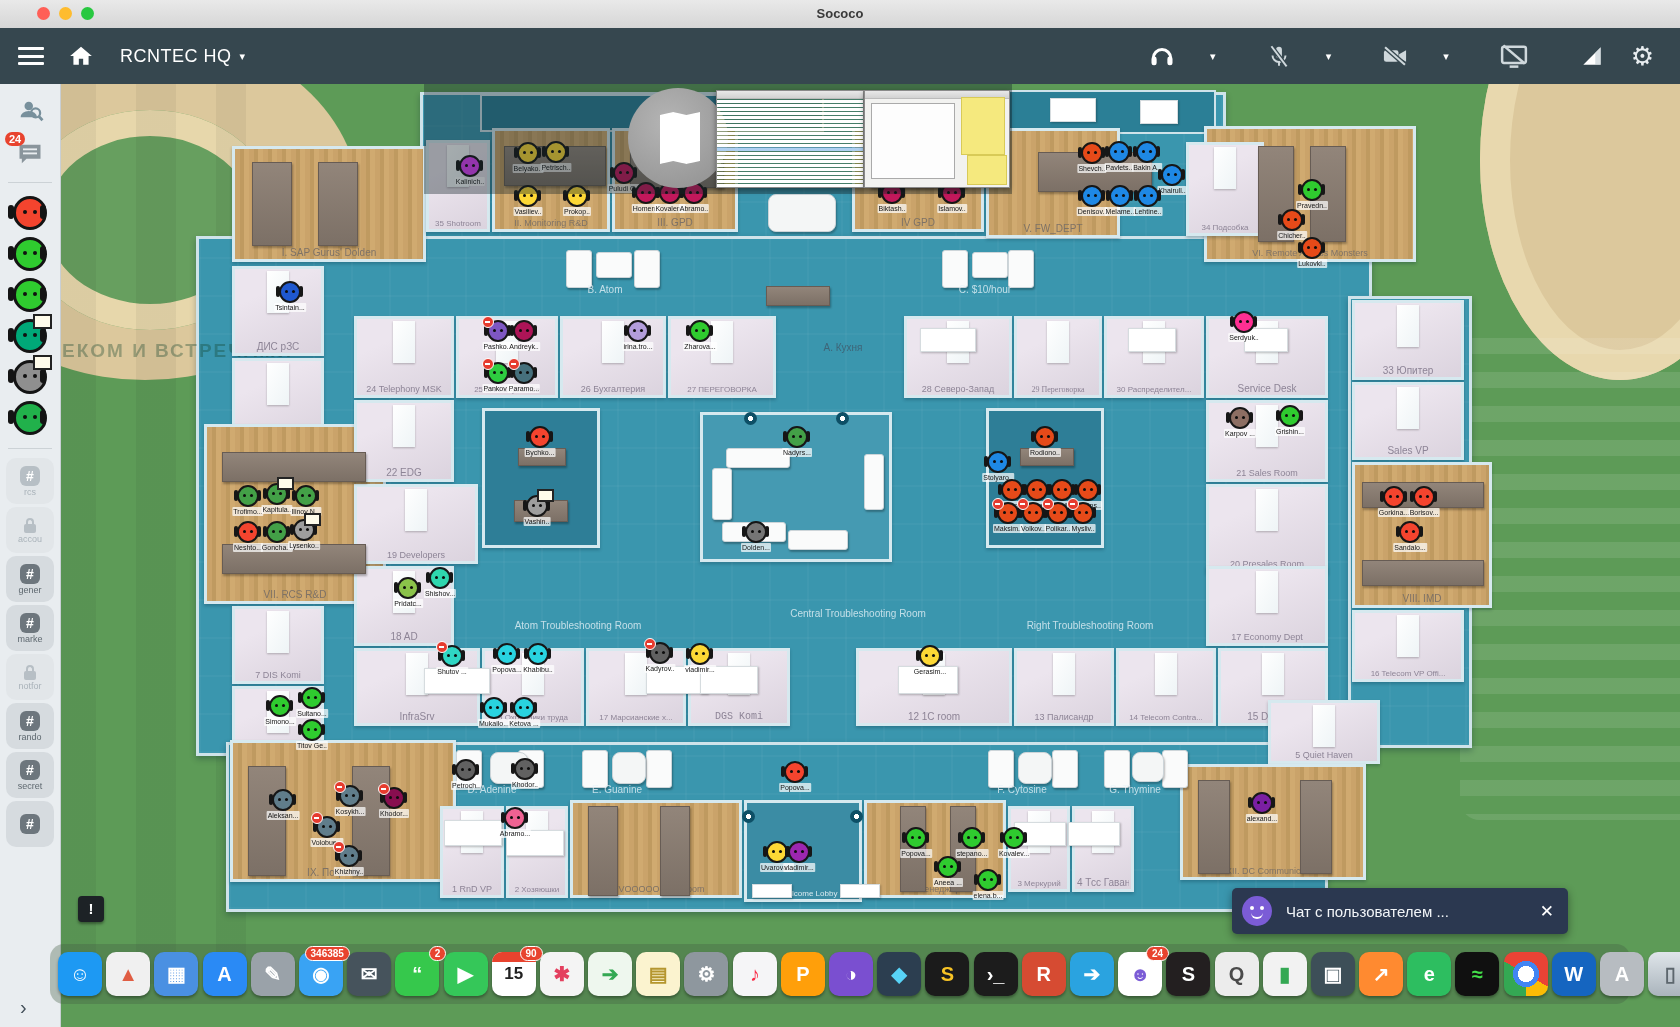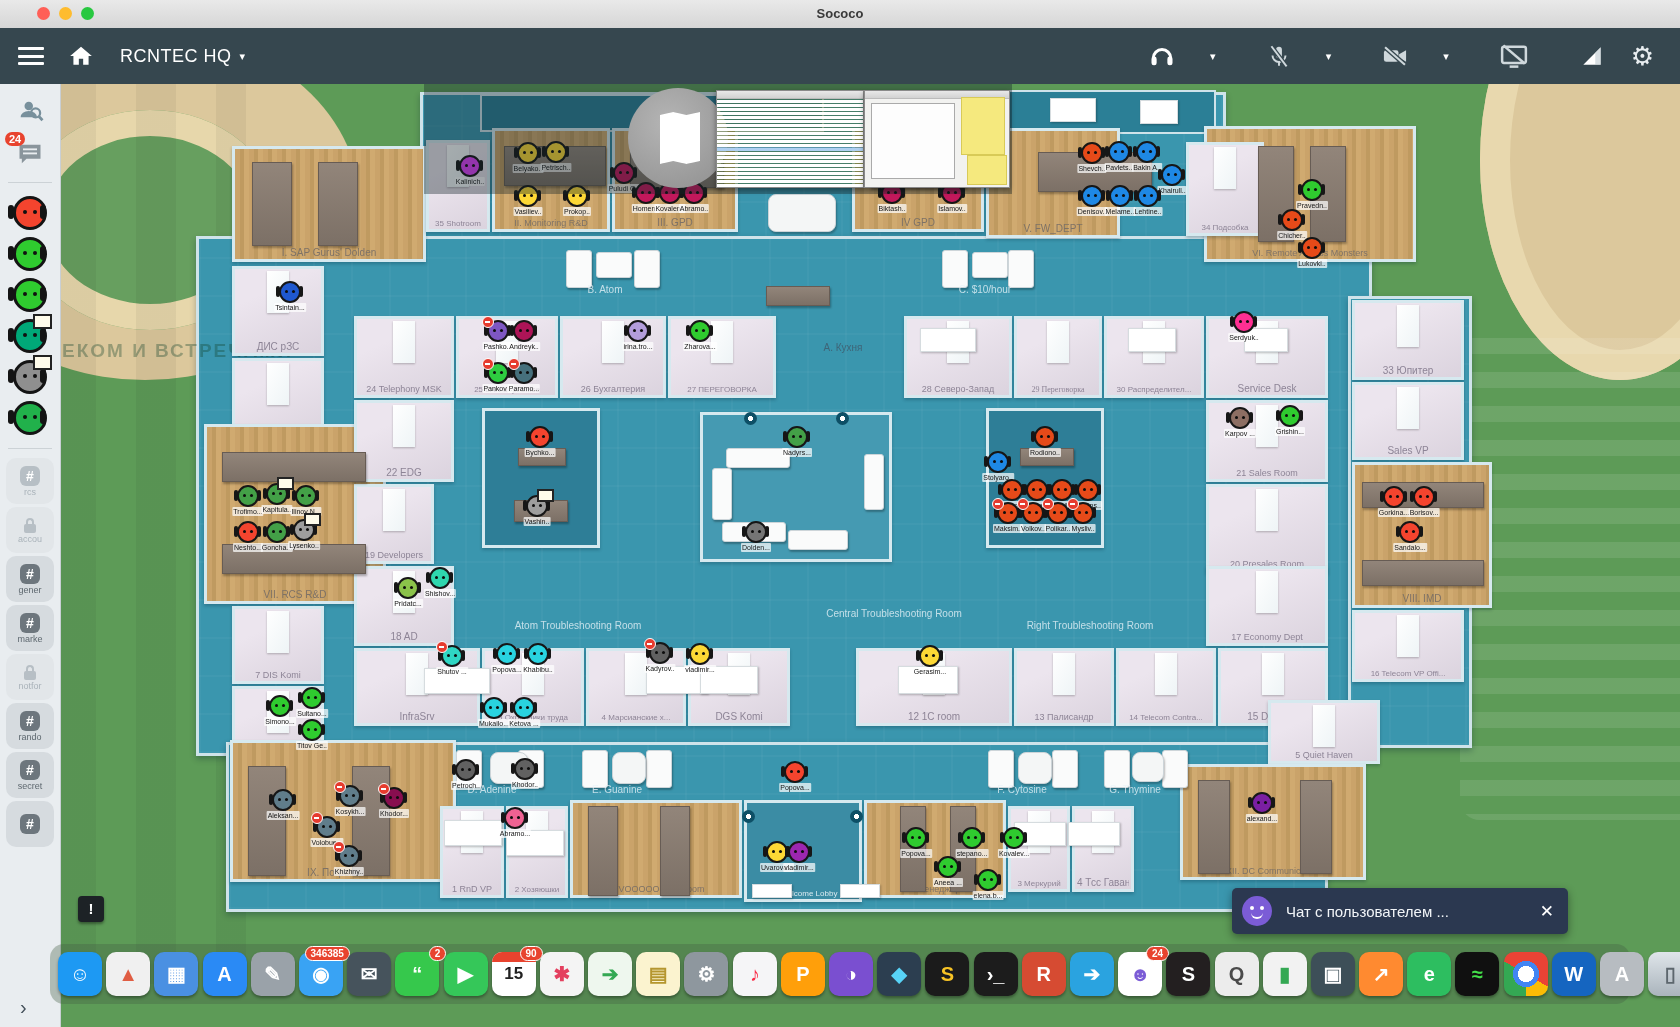--- a/index.html
+++ b/index.html
@@ -153,21 +153,21 @@
       </div>
       <div class="room office" style="left: 232px; top: 686px; width: 92px; height: 80px;">
         <div class="rl" style="font-size: 9px;">6 DIC UFA</div>
       </div>
       <div class="room office" style="left: 354px; top: 316px; width: 100px; height: 82px;">
         <div class="rl" style="font-size: 9px;">24 Telephony MSK</div>
       </div>
       <div class="room office" style="left: 354px; top: 400px; width: 100px; height: 82px;">
         <div class="rl">22 EDG</div>
       </div>
-      <div class="room office" style="left: 354px; top: 484px; width: 80px; height: 80px;">
+      <div class="room office" style="left: 354px; top: 484px; width: 124px; height: 80px;">
         <div class="rl" style="font-size: 9px;">19 Developers</div>
       </div>
       <div class="room office" style="left: 354px; top: 566px; width: 100px; height: 80px;">
         <div class="rl">18 AD</div>
       </div>
       <div class="room office" style="left: 354px; top: 648px; width: 126px; height: 78px;">
         <div class="rl">InfraSrv</div>
       </div>
       <div class="room office" style="left: 456px; top: 316px; width: 102px; height: 82px;">
         <div class="rl" style="font-size: 8px;">25 LAN dept office</div>
@@ -196,23 +196,23 @@
       <div class="room office" style="left: 1206px; top: 484px; width: 122px; height: 89px;">
         <div class="rl" style="font-size: 9px;">20 Presales Room</div>
       </div>
       <div class="room office" style="left: 1206px; top: 566px; width: 122px; height: 80px;">
         <div class="rl" style="font-size: 9px;">17 Economy Dept</div>
       </div>
       <div class="room office" style="left: 482px; top: 648px; width: 102px; height: 78px;">
         <div class="rl" style="font-size: 8px;">9 Охранники труда</div>
       </div>
       <div class="room office" style="left: 586px; top: 648px; width: 100px; height: 78px;">
-        <div class="rl" style="font-size: 8px;">4 Марсианские х...</div>
-      </div>
-      <div class="room office" style="left: 688px; top: 648px; width: 102px; height: 78px;">
+        <div class="rl" style="font-size: 8px;">17 Марсианские х...</div>
+      </div>
+      <div class="room office" style="left: 688px; top: 648px; width: 102px; height: 78px; font-family: Liberation Mono, monospace;">
         <div class="rl">DGS Komi</div>
       </div>
       <div class="room office" style="left: 856px; top: 648px; width: 156px; height: 78px;">
         <div class="rl">12 1C room</div>
       </div>
       <div class="room office" style="left: 1014px; top: 648px; width: 100px; height: 78px;">
         <div class="rl" style="font-size: 9px;">13 Палисандр</div>
       </div>
       <div class="room office" style="left: 1116px; top: 648px; width: 100px; height: 78px;">
         <div class="rl" style="font-size: 8px;">14 Telecom Contra...</div>
@@ -332,21 +332,21 @@
       <div class="wtable" style="left: 1018px; top: 752px; width: 32px; height: 30px;"></div>
       <div class="wtable" style="left: 1132px; top: 752px; width: 30px; height: 28px;"></div>
       <div class="speaker" style="left: 744px; top: 412px;"></div>
       <div class="speaker" style="left: 836px; top: 412px;"></div>
       <div class="speaker" style="left: 742px; top: 810px;"></div>
       <div class="speaker" style="left: 850px; top: 810px;"></div>
       <div class="lblfree" style="left: 605px; top: 284px;">B. Atom</div>
       <div class="lblfree" style="left: 985px; top: 284px;">C. $10/hour</div>
       <div class="lblfree dim" style="left: 843px; top: 342px;">А. Кухня</div>
       <div class="lblfree" style="left: 578px; top: 620px;">Atom Troubleshooting Room</div>
-      <div class="lblfree" style="left: 858px; top: 608px; margin-left: 36px;">Central Troubleshooting Room</div>
+      <div class="lblfree" style="left: 858px; top: 608px;">Central Troubleshooting Room</div>
       <div class="lblfree" style="left: 1090px; top: 620px;">Right Troubleshooting Room</div>
       <div class="lblfree" style="left: 492px; top: 784px;">D. Adenine</div>
       <div class="lblfree" style="left: 617px; top: 784px;">E. Guanine</div>
       <div class="lblfree" style="left: 1022px; top: 784px;">F. Cytosine</div>
       <div class="lblfree" style="left: 1135px; top: 784px;">G. Thymine</div>
       <div class="av" style="left: 459px; top: 155px; background: rgb(224, 64, 251);">
         <div class="nm">Kalinich..</div>
       </div>
       <div class="av" style="left: 517px; top: 142px; background: rgb(253, 216, 53);">
         <div class="nm">Belyako..</div>

